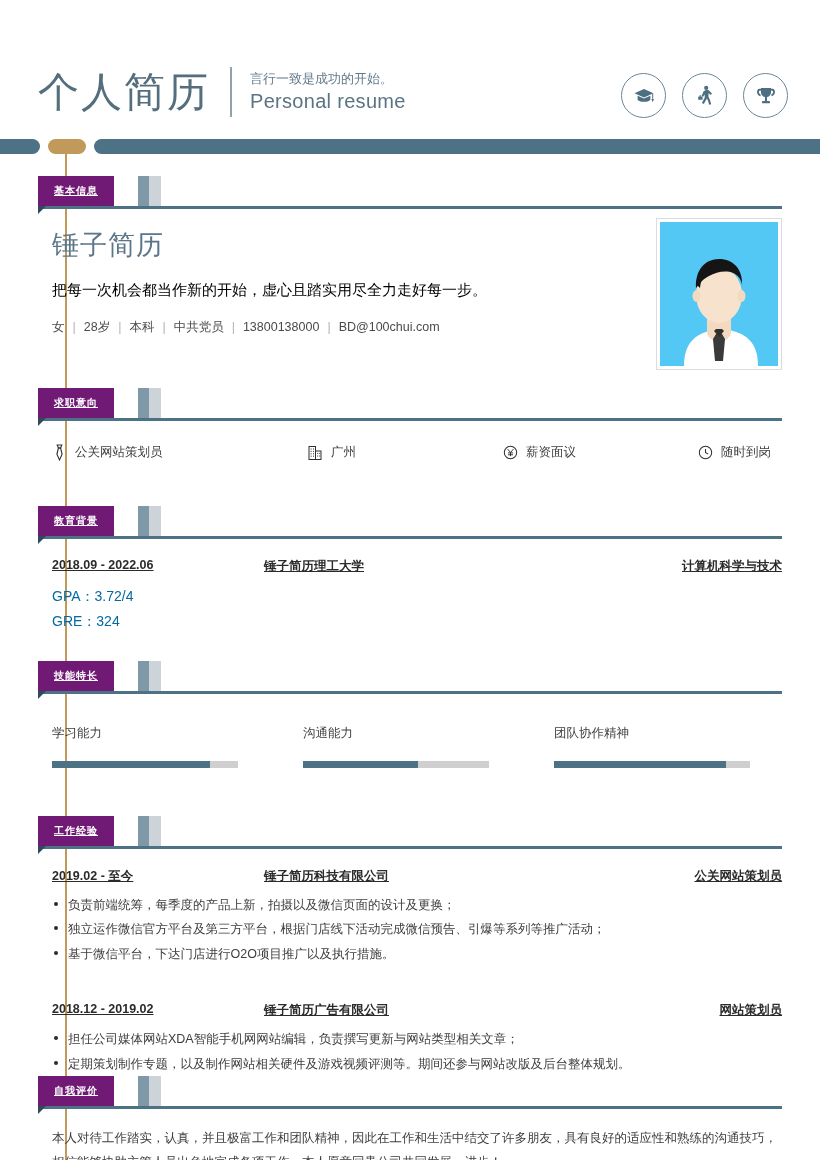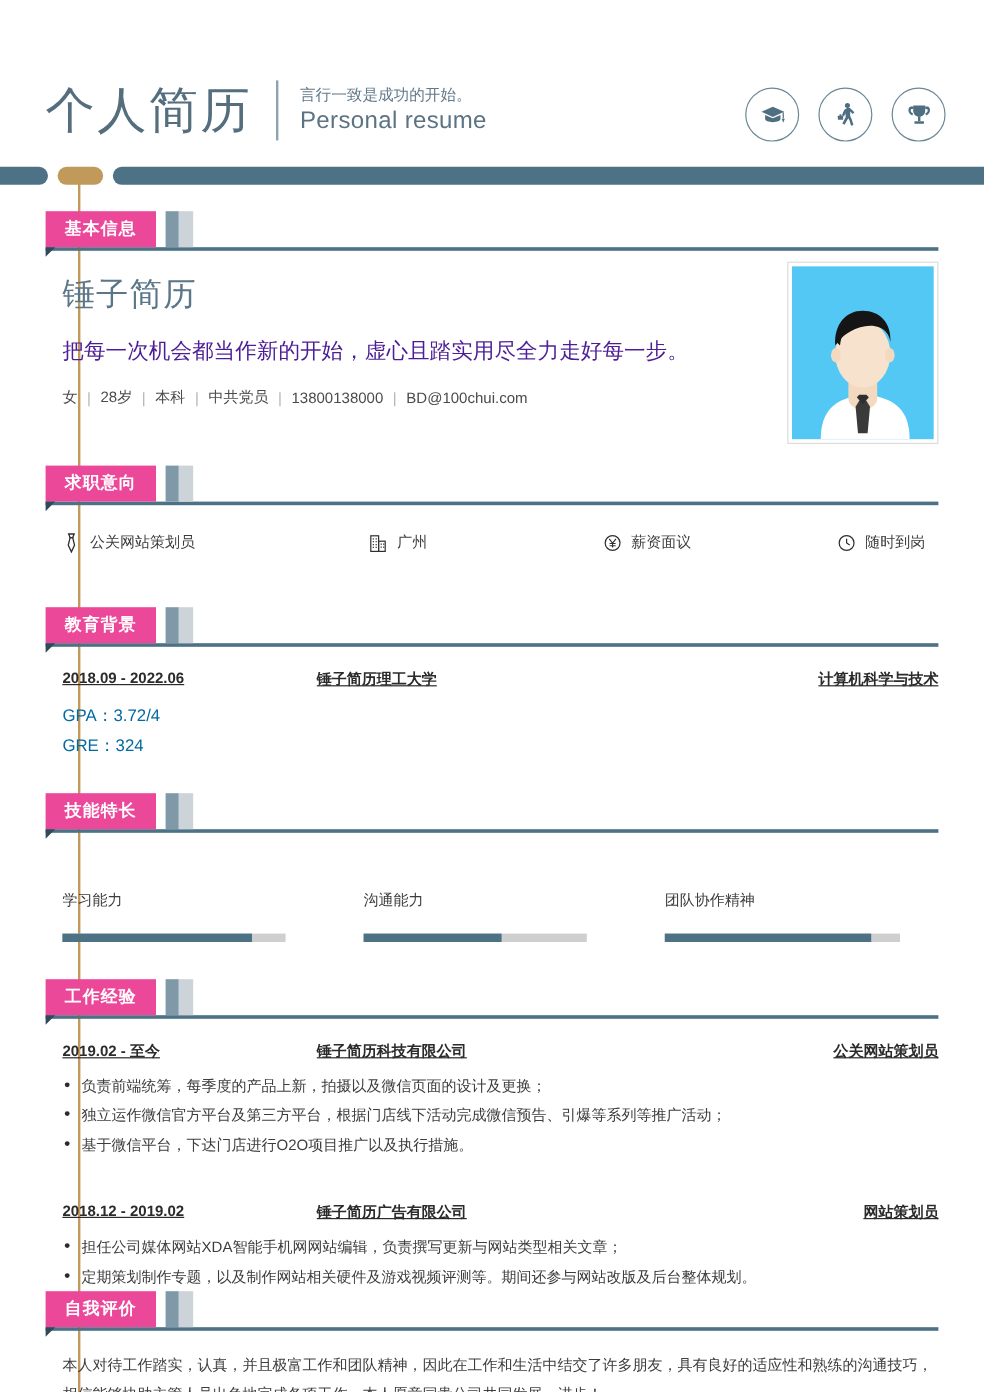--- a/index.html
+++ b/index.html
@@ -46,24 +46,25 @@
   .decor .seg.s3{left:94px;width:736px;}
   .goldline{
     position:absolute;left:65px;top:100px;width:2px;height:1060px;background:#c19a5b;
   }
 
   
   .section{position:absolute;left:0;width:820px;}
   .sec-head{position:relative;height:34px;}
   .tab{
     position:absolute;left:38px;top:0;height:30px;
-    background:#ec4899;color:#ffffff;
-    font-size:14px;font-weight:bold;letter-spacing:1px;
+    background:#701a75;color:#ffffff;
+    font-size:10px;font-weight:bold;letter-spacing:1px;
     display:flex;align-items:center;padding:0 16px 0 16px;
     z-index:3;
+    text-decoration:underline;
   }
   .tab-mid{
     position:absolute;top:0;height:30px;width:11px;background:#8099a8;z-index:2;
   }
   .tab-light{
     position:absolute;top:0;height:30px;width:12px;background:#ccd4d9;z-index:2;
   }
   .fold{
     position:absolute;left:38px;top:30px;width:0;height:0;
     border-left:8px solid #2f4b5b;border-bottom:8px solid transparent;z-index:3;
@@ -71,21 +72,21 @@
   .sec-rule{
     position:absolute;left:38px;top:30px;width:744px;height:3px;background:#4d7185;z-index:1;
   }
   .sec-body{position:relative;padding-left:52px;padding-right:38px;}
 
   
   .name{
     font-size:27px;color:#5b7688;font-weight:400;letter-spacing:1px;
     margin:0;padding-top:22px;line-height:1;
   }
-  .motto{font-size:18px;color:#4c1d95;margin-top:20px;line-height:1.5;}
+  .motto{font-size:15px;color:#000000;margin-top:20px;line-height:1.5;}
   .meta{font-size:12.5px;color:#4a4a4a;margin-top:17px;display:flex;align-items:center;flex-wrap:wrap;}
   .meta .sep{color:#b4b4b4;margin:0 8px;}
   .photo{
     position:absolute;right:38px;top:8px;width:126px;height:152px;
     background:#ffffff;border:1px solid #dcdcdc;padding:3px;box-sizing:border-box;
   }
   .photo-inner{width:100%;height:100%;position:relative;overflow:hidden;background:#54c8f5;}
 
   
   .intent-row{display:flex;padding-top:22px;align-items:center;}
@@ -96,21 +97,21 @@
   .intent-item.i3{width:195px;}
 
   
   .row3{display:flex;font-size:12.5px;font-weight:bold;color:#2b2b2b;padding-top:18px;text-decoration:underline;}
   .row3 .c1{width:212px;}
   .row3 .c2{flex:1;}
   .row3 .c3{text-align:right;white-space:nowrap;}
   .edu-detail{font-size:14px;color:#0369a1;line-height:1.75;margin-top:9px;}
 
   
-  .skills{display:flex;padding-top:47px;}
+  .skills{display:flex;padding-top:30px;}
   .skill{width:255px;margin-right:23px;}
   .skill:last-child{margin-right:0;}
   .skill-name{font-size:12.5px;color:#3d3d3d;margin-bottom:19px;}
   .bar{position:relative;height:7px;background:#cfcfcf;width:186px;}
   .skill:nth-child(3) .bar{width:196px;}
   .bar .fill{position:absolute;left:0;top:0;height:7px;background:#4d7185;}
 
   
   .bullets{margin:8px 0 0 0;padding:0;list-style:none;}
   .bullets li{

